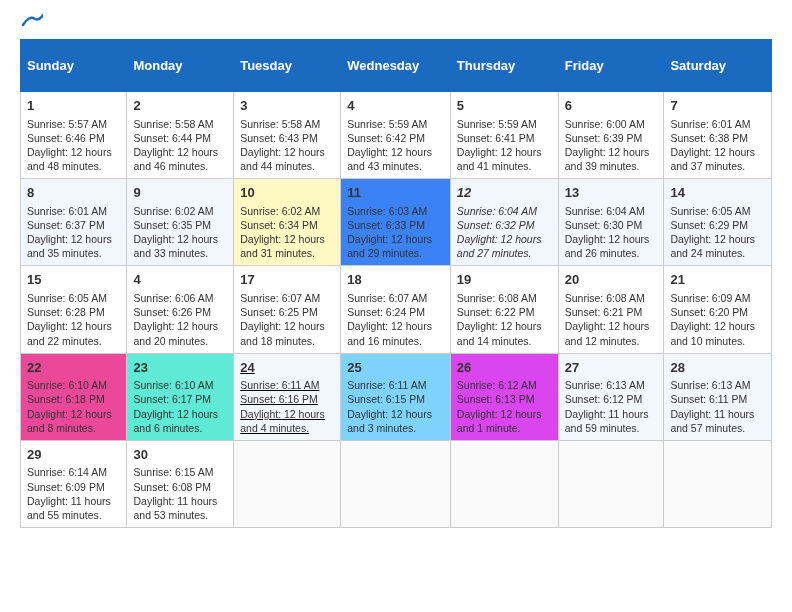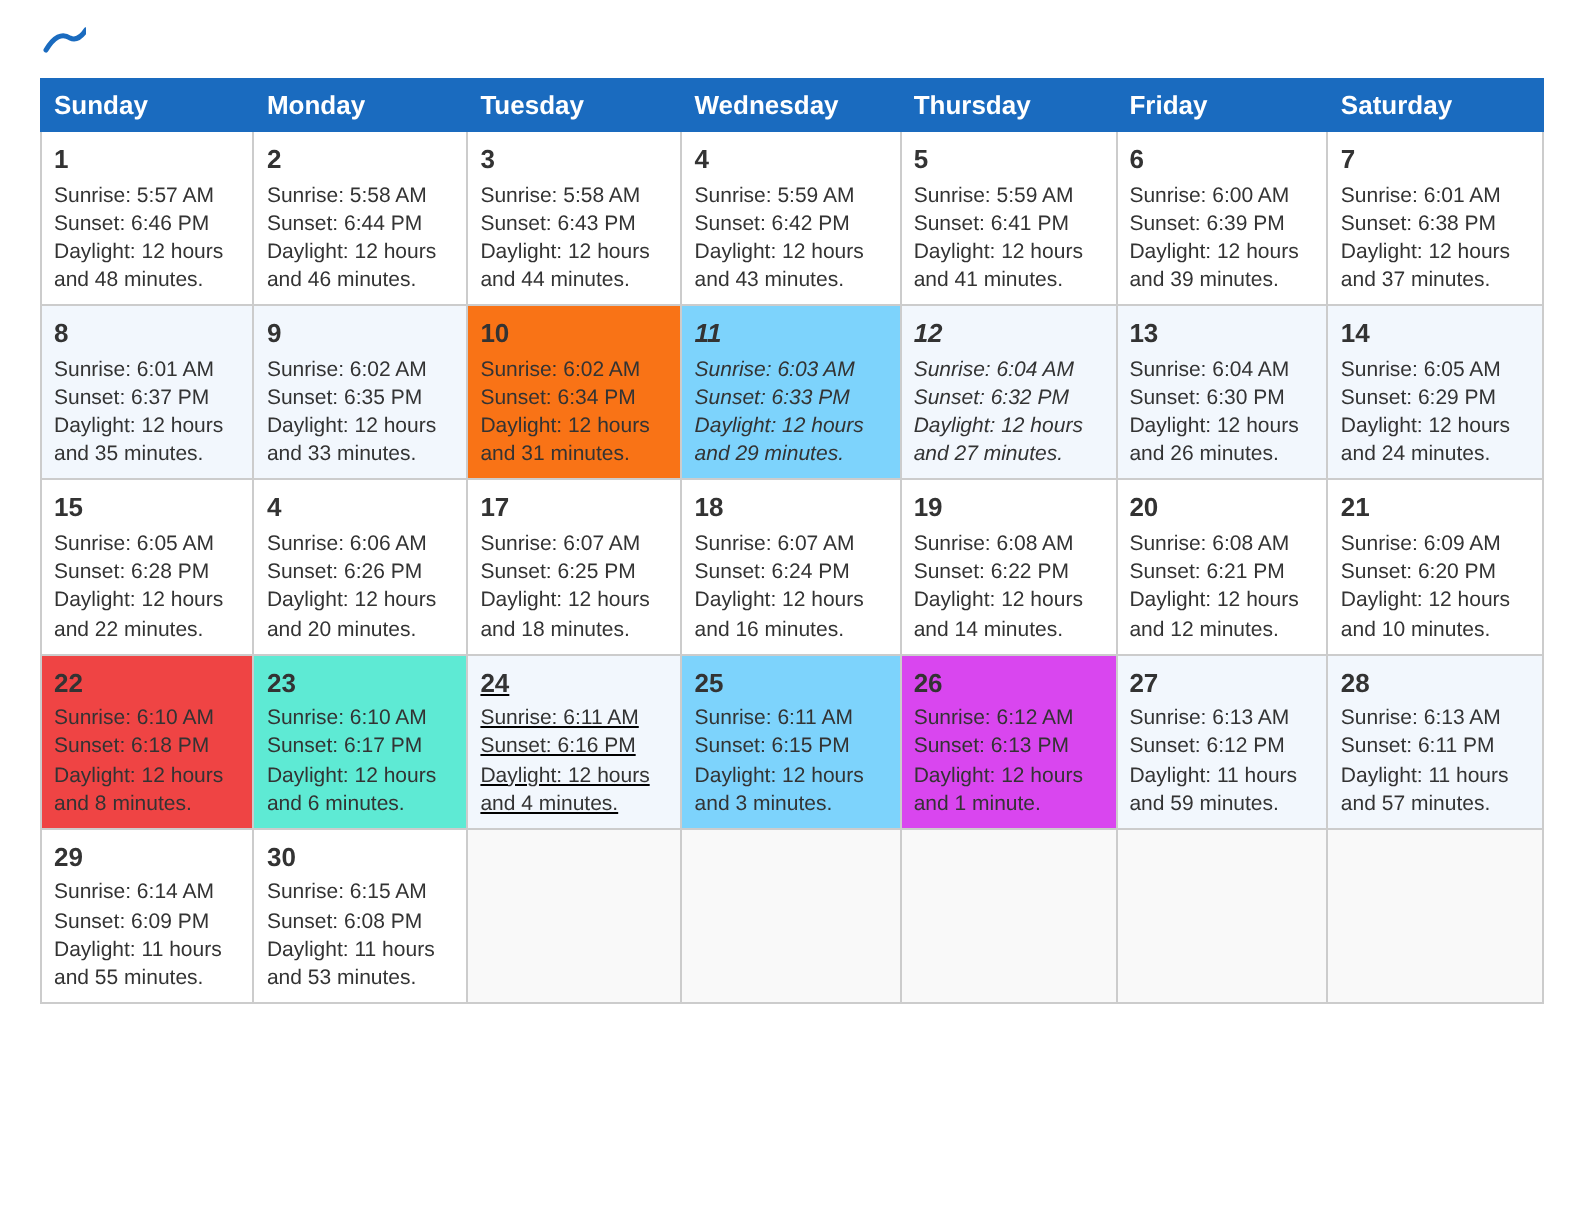--- a/index.html
+++ b/index.html
@@ -49,21 +49,21 @@
       color: #555;
     }
     .calendar {
       width: 100%;
       border-collapse: collapse;
       font-size: 10.5px;
     }
     .calendar th {
       background-color: #1a6bbf;
       color: #fff;
-      padding: 5px 6px;
+      padding: 18px 6px;
       text-align: left;
       font-size: 13px;
       font-weight: bold;
       border: 1px solid #1a6bbf;
     }
     .calendar td {
       vertical-align: top;
       padding: 5px 6px;
       border: 1px solid #ccc;
       width: 113px;
@@ -128,37 +128,37 @@
           <td><span class="day-num">2</span><span class="day-info">Sunrise: 5:58 AM<br>Sunset: 6:44 PM<br>Daylight: 12 hours and 46 minutes.</span></td>
           <td><span class="day-num">3</span><span class="day-info">Sunrise: 5:58 AM<br>Sunset: 6:43 PM<br>Daylight: 12 hours and 44 minutes.</span></td>
           <td><span class="day-num">4</span><span class="day-info">Sunrise: 5:59 AM<br>Sunset: 6:42 PM<br>Daylight: 12 hours and 43 minutes.</span></td>
           <td><span class="day-num">5</span><span class="day-info">Sunrise: 5:59 AM<br>Sunset: 6:41 PM<br>Daylight: 12 hours and 41 minutes.</span></td>
           <td><span class="day-num">6</span><span class="day-info">Sunrise: 6:00 AM<br>Sunset: 6:39 PM<br>Daylight: 12 hours and 39 minutes.</span></td>
           <td><span class="day-num">7</span><span class="day-info">Sunrise: 6:01 AM<br>Sunset: 6:38 PM<br>Daylight: 12 hours and 37 minutes.</span></td>
         </tr>
         <tr>
           <td style="background: rgb(242, 247, 253);"><span class="day-num">8</span><span class="day-info">Sunrise: 6:01 AM<br>Sunset: 6:37 PM<br>Daylight: 12 hours and 35 minutes.</span></td>
           <td style="background: rgb(242, 247, 253);"><span class="day-num">9</span><span class="day-info">Sunrise: 6:02 AM<br>Sunset: 6:35 PM<br>Daylight: 12 hours and 33 minutes.</span></td>
-          <td style="background: #f97316;"><span class="day-num">10</span><span class="day-info">Sunrise: 6:02 AM<br>Sunset: 6:34 PM<br>Daylight: 12 hours and 31 minutes.</span></td>
-          <td style="background: #7dd3fc; font-style: italic;"><span class="day-num">11</span><span class="day-info">Sunrise: 6:03 AM<br>Sunset: 6:33 PM<br>Daylight: 12 hours and 29 minutes.</span></td>
+          <td style="background: #fef9c3;"><span class="day-num">10</span><span class="day-info">Sunrise: 6:02 AM<br>Sunset: 6:34 PM<br>Daylight: 12 hours and 31 minutes.</span></td>
+          <td style="background: #3b82f6;"><span class="day-num">11</span><span class="day-info">Sunrise: 6:03 AM<br>Sunset: 6:33 PM<br>Daylight: 12 hours and 29 minutes.</span></td>
           <td style="background: rgb(242, 247, 253); font-style: italic;"><span class="day-num">12</span><span class="day-info">Sunrise: 6:04 AM<br>Sunset: 6:32 PM<br>Daylight: 12 hours and 27 minutes.</span></td>
           <td style="background: rgb(242, 247, 253);"><span class="day-num">13</span><span class="day-info">Sunrise: 6:04 AM<br>Sunset: 6:30 PM<br>Daylight: 12 hours and 26 minutes.</span></td>
           <td style="background: rgb(242, 247, 253);"><span class="day-num">14</span><span class="day-info">Sunrise: 6:05 AM<br>Sunset: 6:29 PM<br>Daylight: 12 hours and 24 minutes.</span></td>
         </tr>
         <tr>
           <td><span class="day-num">15</span><span class="day-info">Sunrise: 6:05 AM<br>Sunset: 6:28 PM<br>Daylight: 12 hours and 22 minutes.</span></td>
           <td><span class="day-num">4</span><span class="day-info">Sunrise: 6:06 AM<br>Sunset: 6:26 PM<br>Daylight: 12 hours and 20 minutes.</span></td>
           <td><span class="day-num">17</span><span class="day-info">Sunrise: 6:07 AM<br>Sunset: 6:25 PM<br>Daylight: 12 hours and 18 minutes.</span></td>
           <td><span class="day-num">18</span><span class="day-info">Sunrise: 6:07 AM<br>Sunset: 6:24 PM<br>Daylight: 12 hours and 16 minutes.</span></td>
           <td><span class="day-num">19</span><span class="day-info">Sunrise: 6:08 AM<br>Sunset: 6:22 PM<br>Daylight: 12 hours and 14 minutes.</span></td>
           <td><span class="day-num">20</span><span class="day-info">Sunrise: 6:08 AM<br>Sunset: 6:21 PM<br>Daylight: 12 hours and 12 minutes.</span></td>
           <td><span class="day-num">21</span><span class="day-info">Sunrise: 6:09 AM<br>Sunset: 6:20 PM<br>Daylight: 12 hours and 10 minutes.</span></td>
         </tr>
         <tr>
-          <td style="background: #ef4444;"><span class="day-num">22</span><span class="day-info">Sunrise: 6:10 AM<br>Sunset: 6:18 PM<br>Daylight: 12 hours and 8 minutes.</span></td>
+          <td style="background: #ec4899;"><span class="day-num">22</span><span class="day-info">Sunrise: 6:10 AM<br>Sunset: 6:18 PM<br>Daylight: 12 hours and 8 minutes.</span></td>
           <td style="background: #5eead4;"><span class="day-num">23</span><span class="day-info">Sunrise: 6:10 AM<br>Sunset: 6:17 PM<br>Daylight: 12 hours and 6 minutes.</span></td>
           <td style="background: rgb(242, 247, 253); text-decoration: underline;"><span class="day-num">24</span><span class="day-info">Sunrise: 6:11 AM<br>Sunset: 6:16 PM<br>Daylight: 12 hours and 4 minutes.</span></td>
           <td style="background: #7dd3fc;"><span class="day-num">25</span><span class="day-info">Sunrise: 6:11 AM<br>Sunset: 6:15 PM<br>Daylight: 12 hours and 3 minutes.</span></td>
           <td style="background: #d946ef;"><span class="day-num">26</span><span class="day-info">Sunrise: 6:12 AM<br>Sunset: 6:13 PM<br>Daylight: 12 hours and 1 minute.</span></td>
           <td style="background: rgb(242, 247, 253);"><span class="day-num">27</span><span class="day-info">Sunrise: 6:13 AM<br>Sunset: 6:12 PM<br>Daylight: 11 hours and 59 minutes.</span></td>
           <td style="background: rgb(242, 247, 253);"><span class="day-num">28</span><span class="day-info">Sunrise: 6:13 AM<br>Sunset: 6:11 PM<br>Daylight: 11 hours and 57 minutes.</span></td>
         </tr>
         <tr>
           <td><span class="day-num">29</span><span class="day-info">Sunrise: 6:14 AM<br>Sunset: 6:09 PM<br>Daylight: 11 hours and 55 minutes.</span></td>
           <td><span class="day-num">30</span><span class="day-info">Sunrise: 6:15 AM<br>Sunset: 6:08 PM<br>Daylight: 11 hours and 53 minutes.</span></td>

